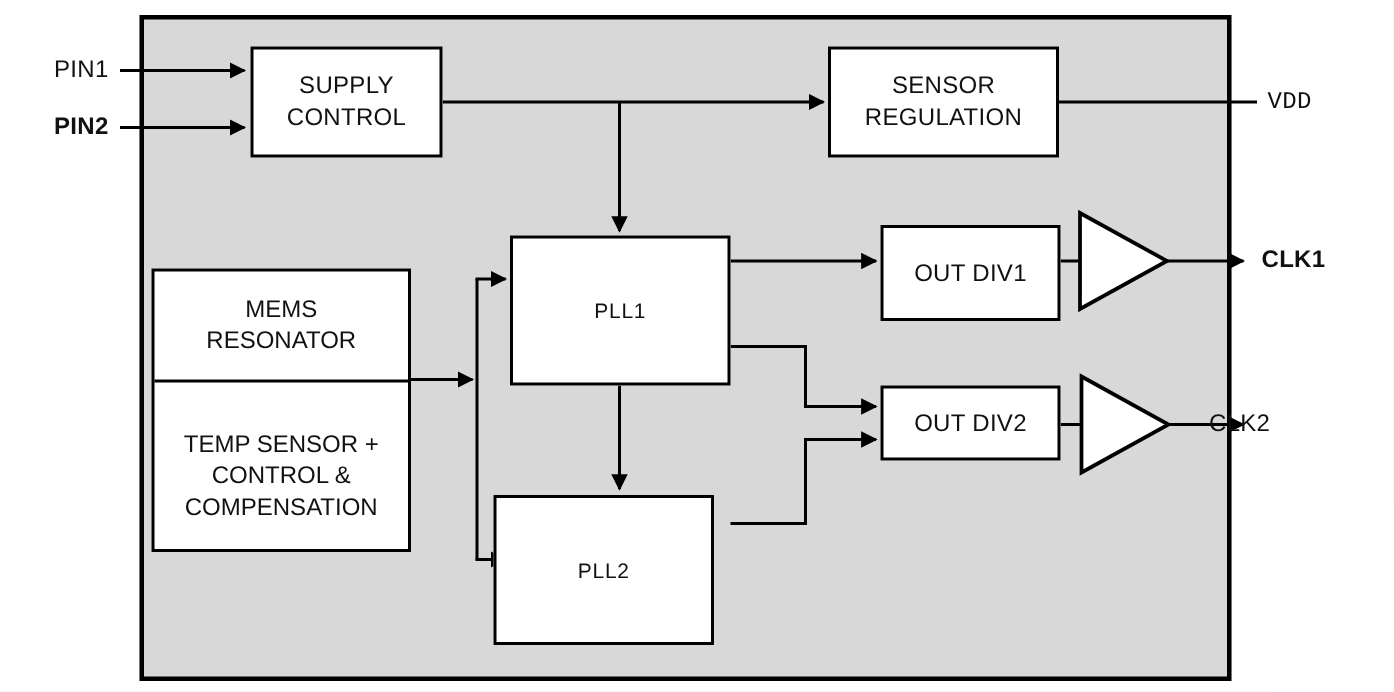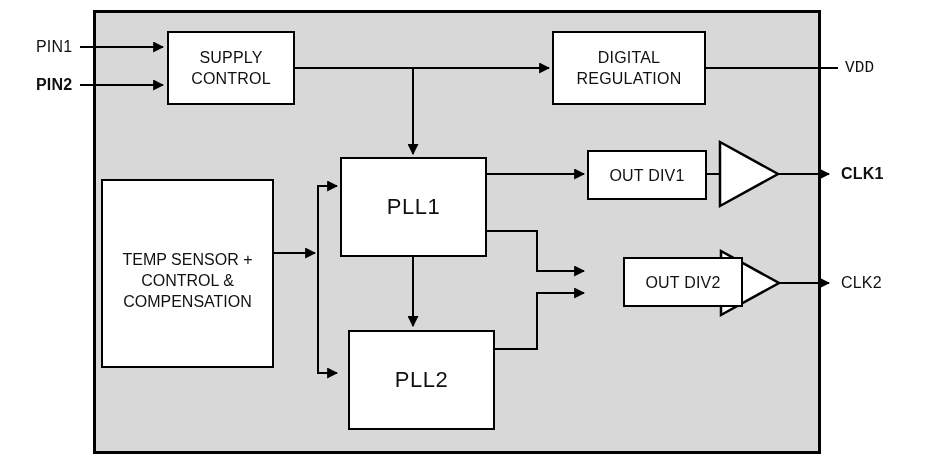--- a/index.html
+++ b/index.html
@@ -21,48 +21,48 @@
     border:3px solid var(--line);
   }
   svg.wires{position:absolute;left:0;top:0;width:929px;height:461px;pointer-events:none;}
   .block{
     position:absolute;box-sizing:border-box;
     background:var(--block-fill);border:2px solid var(--line);
     display:flex;align-items:center;justify-content:center;
     text-align:center;font-size:16px;line-height:21px;
     white-space:pre-line;letter-spacing:.2px;
   }
-  .block.pll{font-size:22px;line-height:24px;letter-spacing:.5px;text-align:right;}
+  .block.pll{font-size:14px;line-height:24px;letter-spacing:.5px;text-align:right;}
   .block.digital-control{left:167px;top:31px;width:128px;height:74px;}
   .block.supply-regulation{left:552px;top:31px;width:154px;height:74px;}
   .block.pll1{left:340px;top:157px;width:147px;height:100px;}
-  .block.pll2{left:348px;top:330px;width:147px;height:100px;}
-  .block.out-div1{left:587px;top:150px;width:120px;height:50px;}
-  .block.out-div2{left:587px;top:257px;width:120px;height:50px;margin-left:36px;}
+  .block.pll2{left:329px;top:330px;width:147px;height:100px;}
+  .block.out-div1{left:587px;top:150px;width:120px;height:64px;}
+  .block.out-div2{left:587px;top:257px;width:120px;height:50px;}
   .mems-block{
     position:absolute;left:101px;top:179px;width:173px;height:189px;
     box-sizing:border-box;background:var(--block-fill);
     border:2px solid var(--line);
     display:flex;flex-direction:column;
   }
   .mems-cell{
     display:flex;align-items:center;justify-content:center;
     text-align:center;font-size:16px;line-height:21px;white-space:pre-line;
   }
   .mems-cell.top{flex:0 0 72px;border-bottom:2px solid var(--line);}
   .mems-cell.bottom{flex:1;margin-top:14px;}
   .pin-label{
     position:absolute;transform:translateY(-50%);
     font-size:16px;letter-spacing:.2px;white-space:nowrap;text-align:right;
   }
   .pin-label.pin1{left:36px;top:47px;}
   .pin-label.pin2{left:36px;top:85px;font-weight:bold;}
   .pin-label.vdd{left:845px;top:68px;font-family:Liberation Mono, monospace;}
   .pin-label.clk1{left:841px;top:174px;font-weight:bold;}
-  .pin-label.clk2{left:841px;top:283px;}
+  .pin-label.clk2{left:806px;top:283px;}
 </style>
 </head>
 <body>
 
 <div class="diagram">
 
   <div class="chip"></div>
 
   <svg class="wires" viewBox="0 0 929 461" xmlns="http://www.w3.org/2000/svg">
     <defs>
@@ -101,24 +101,26 @@
       <line x1="779" y1="283" x2="829" y2="283" marker-end="url(#arrow)"></line>
 
       <polygon points="720,142 778,174 720,206" fill="#fff" stroke-width="2.5"></polygon>
       <polygon points="721,251 779,283 721,315" fill="#fff" stroke-width="2.5"></polygon>
     </g>
   </svg>
 
   <div class="block digital-control">SUPPLY
 CONTROL</div>
 
-  <div class="block supply-regulation">DIGITAL
+  <div class="block supply-regulation">SENSOR
 REGULATION</div>
 
   <div class="mems-block">
+    <div class="mems-cell top">MEMS
+RESONATOR</div>
     <div class="mems-cell bottom">TEMP SENSOR +
 CONTROL &amp;
 COMPENSATION</div>
   </div>
 
   <div class="block pll pll1">PLL1</div>
 
   <div class="block pll pll2">PLL2</div>
 
   <div class="block out-div1">OUT DIV1</div>

